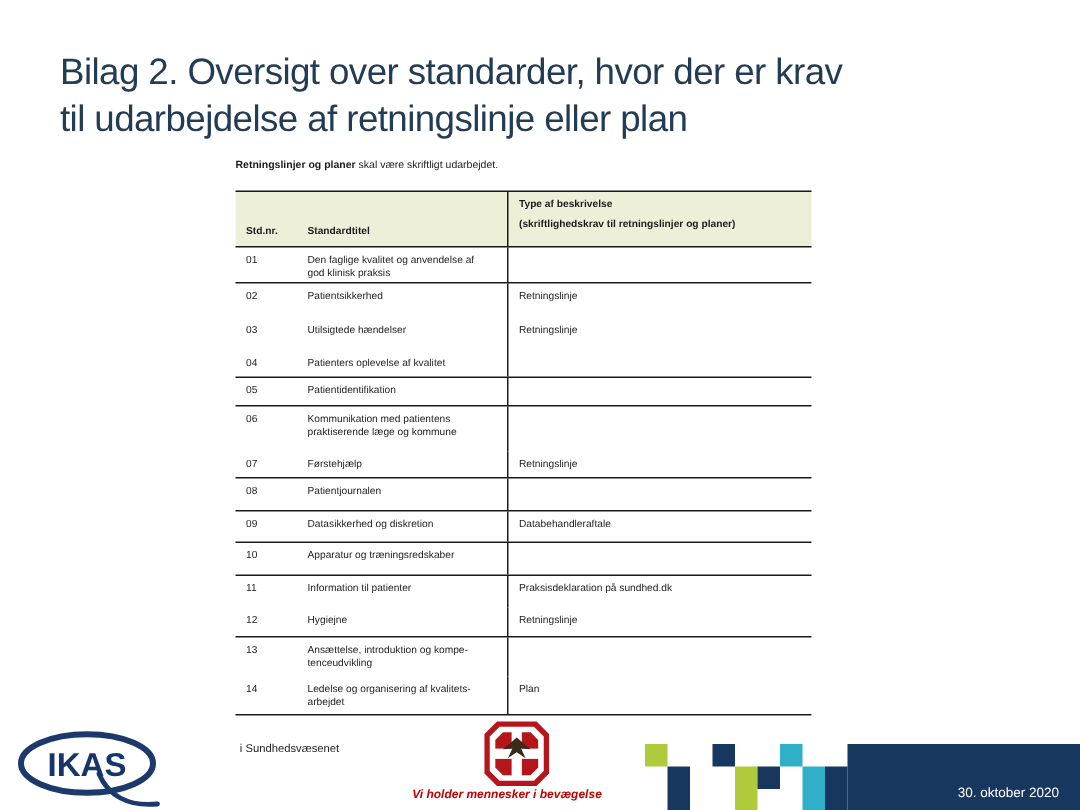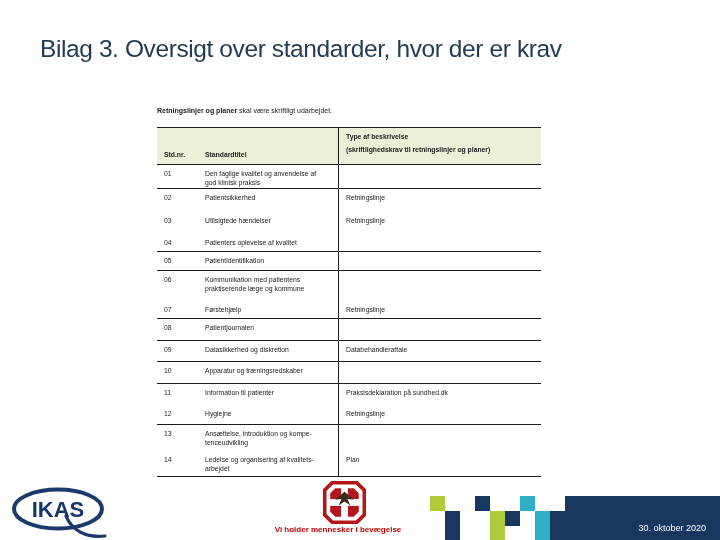--- a/index.html
+++ b/index.html
@@ -39,34 +39,35 @@
   .tr.bb{border-bottom:1px solid #1a1a1a;}
   
   .ikas{position:absolute;left:10px;top:486px;}
   .inst{
     position:absolute;left:110px;top:493px;width:166px;text-align:center;
     font-size:7.5px;line-height:11px;color:#222;
   }
   .emblem{position:absolute;left:322px;top:480px;}
   .slogan{
     position:absolute;left:262px;top:525px;width:152px;text-align:center;
-    color:#C00000;font-size:8px;font-weight:bold;
+    color:#C00000;font-size:8px;font-weight:bold;font-style:italic;
   }
   .sq{position:absolute;width:15px;height:15px;}
   .sq.tall{height:29px;}
   .bigblock{position:absolute;left:565px;top:496px;width:155px;height:44px;}
   .date{
     position:absolute;right:14px;bottom:7px;color:#ffffff;font-size:9px;
   }
 </style>
 </head>
 <body>
 
 <div class="title">
-  <div>Bilag 3. Oversigt over standarder, hvor der er krav</div>
+  <div>Bilag 2. Oversigt over standarder, hvor der er krav</div>
+  <div>til udarbejdelse af retningslinje eller plan</div>
 </div>
 
 <div class="intro"><span class="b">Retningslinjer og planer</span><span> skal være skriftligt udarbejdet.</span></div>
 
 <div class="tbl">
   <div class="thead">
     <div class="c1">Std.nr.</div>
     <div class="c2">Standardtitel</div>
     <div class="c3">
       <div>Type af beskrivelse</div>
@@ -148,20 +149,21 @@
 
 <div class="ikas">
   <svg width="98" height="56" viewBox="0 0 98 56">
     <ellipse cx="48" cy="23" rx="44" ry="19.5" fill="none" stroke="#1B3A6B" stroke-width="4"></ellipse>
     <path d="M56,30 C62,44 75,52 95,50" fill="none" stroke="#1B3A6B" stroke-width="3.2" stroke-linecap="round"></path>
     <text x="48" y="31" text-anchor="middle" font-family="Liberation Sans, sans-serif" font-size="22" font-weight="bold" fill="#16356B">IKAS</text>
   </svg>
 </div>
 
 <div class="inst">
+  <div>i Sundhedsvæsenet</div>
 </div>
 
 <div class="emblem">
   <svg width="45" height="45" viewBox="0 0 46 46">
     <polygon points="9.5,1 36.5,1 45,9.5 45,36.5 36.5,45 9.5,45 1,36.5 1,9.5" fill="#B4161C"></polygon>
     <polygon points="11.3,4.6 34.7,4.6 41.4,11.3 41.4,34.7 34.7,41.4 11.3,41.4 4.6,34.7 4.6,11.3" fill="#FFFFFF"></polygon>
     <polygon points="13.6,8.4 32.4,8.4 37.6,13.6 37.6,32.4 32.4,37.6 13.6,37.6 8.4,32.4 8.4,13.6" fill="#B4161C"></polygon>
     <rect x="19.5" y="7" width="7" height="32" fill="#FFFFFF"></rect>
     <rect x="7" y="19.5" width="32" height="7" fill="#FFFFFF"></rect>
     <polygon points="23,12 13.5,20 20,19.5 17,26 23,22 29,26 26,19.5 32.5,20" fill="#3A2A1A"></polygon>

